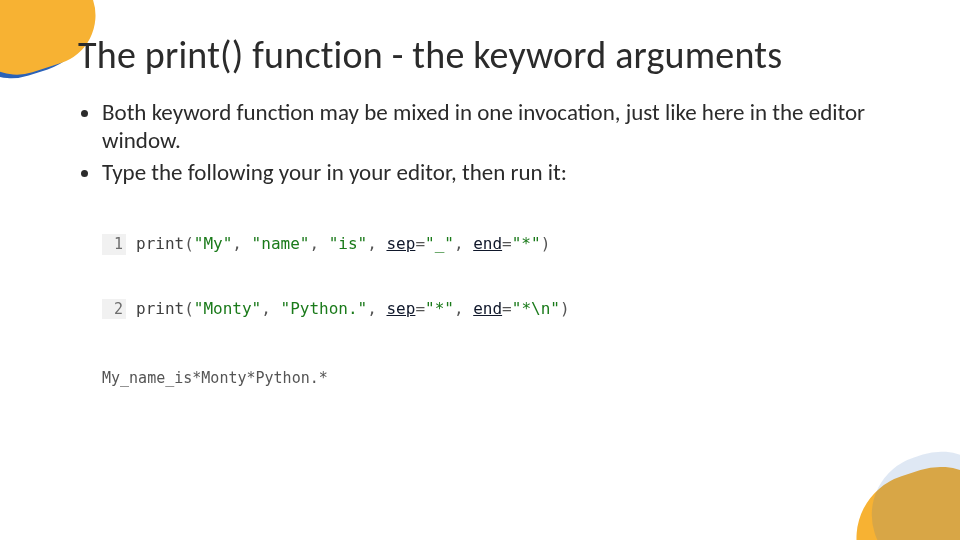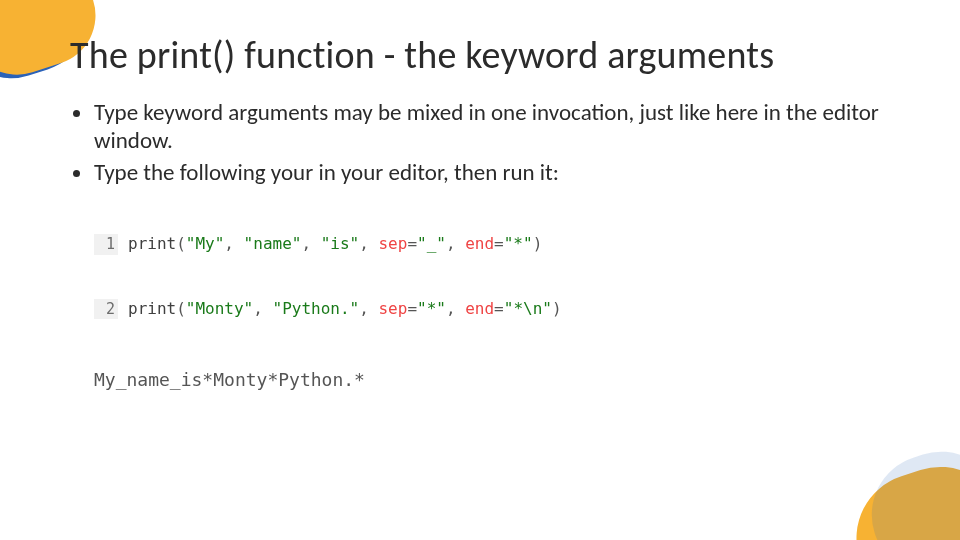--- a/index.html
+++ b/index.html
@@ -66,20 +66,21 @@
     height: 120px;
     border-radius: 70px;
     background: #2b62b8;
     opacity: 0.15;
   }
   
   .content {
     position: relative;
     z-index: 1;
     padding: 32px 51px 0 70px;
+    margin-left: 8px;
   }
   h1.title {
     margin: 0 0 20px 0;
     font-size: 38px;
     font-weight: 400;
     color: #2b2b2b;
     letter-spacing: 0.2px;
   }
   ul.bullets {
     margin: 0;
@@ -110,26 +111,26 @@
     text-align: right;
     background: #f1f1f1;
     color: #6d6d6d;
     margin-right: 10px;
     padding: 0 3px;
     font-size: 15px;
   }
   .fn   { color: #404040; }       
   .pun  { color: #555; }           
   .str  { color: #1a7a1a; }        
-  .kw   { color: #ef4444; }           
+  .kw   { color: #0f172a; text-decoration: underline; }           
   .eq   { color: #555; }
   
   .output {
     font-family: 'Consolas', 'DejaVu Sans Mono', monospace;
-    font-size: 18px;
+    font-size: 15px;
     color: #555;
     margin-left: 24px;
     margin-top: 2px;
   }
 </style>
 </head>
 <body>
 <div class="slide">
 
   <div class="ribbon-tl">
@@ -138,21 +139,21 @@
   </div>
   <div class="ribbon-br">
     <div class="layer1"></div>
     <div class="layer2"></div>
   </div>
 
   <div class="content">
     <h1 class="title">The print() function - the keyword arguments</h1>
 
     <ul class="bullets">
-      <li>Type keyword arguments may be mixed in one invocation, just like here in the editor window.</li>
+      <li>Both keyword function may be mixed in one invocation, just like here in the editor window.</li>
       <li>Type the following your in your editor, then run it:</li>
     </ul>
 
     <div class="code">
       <div class="codeline">
         <span class="ln">1</span>
         <span><span class="fn">print</span><span class="pun">(</span><span class="str">"My"</span><span class="pun">, </span><span class="str">"name"</span><span class="pun">, </span><span class="str">"is"</span><span class="pun">, </span><span class="kw">sep</span><span class="eq">=</span><span class="str">"_"</span><span class="pun">, </span><span class="kw">end</span><span class="eq">=</span><span class="str">"*"</span><span class="pun">)</span></span>
       </div>
       <div class="codeline">
         <span class="ln">2</span>

